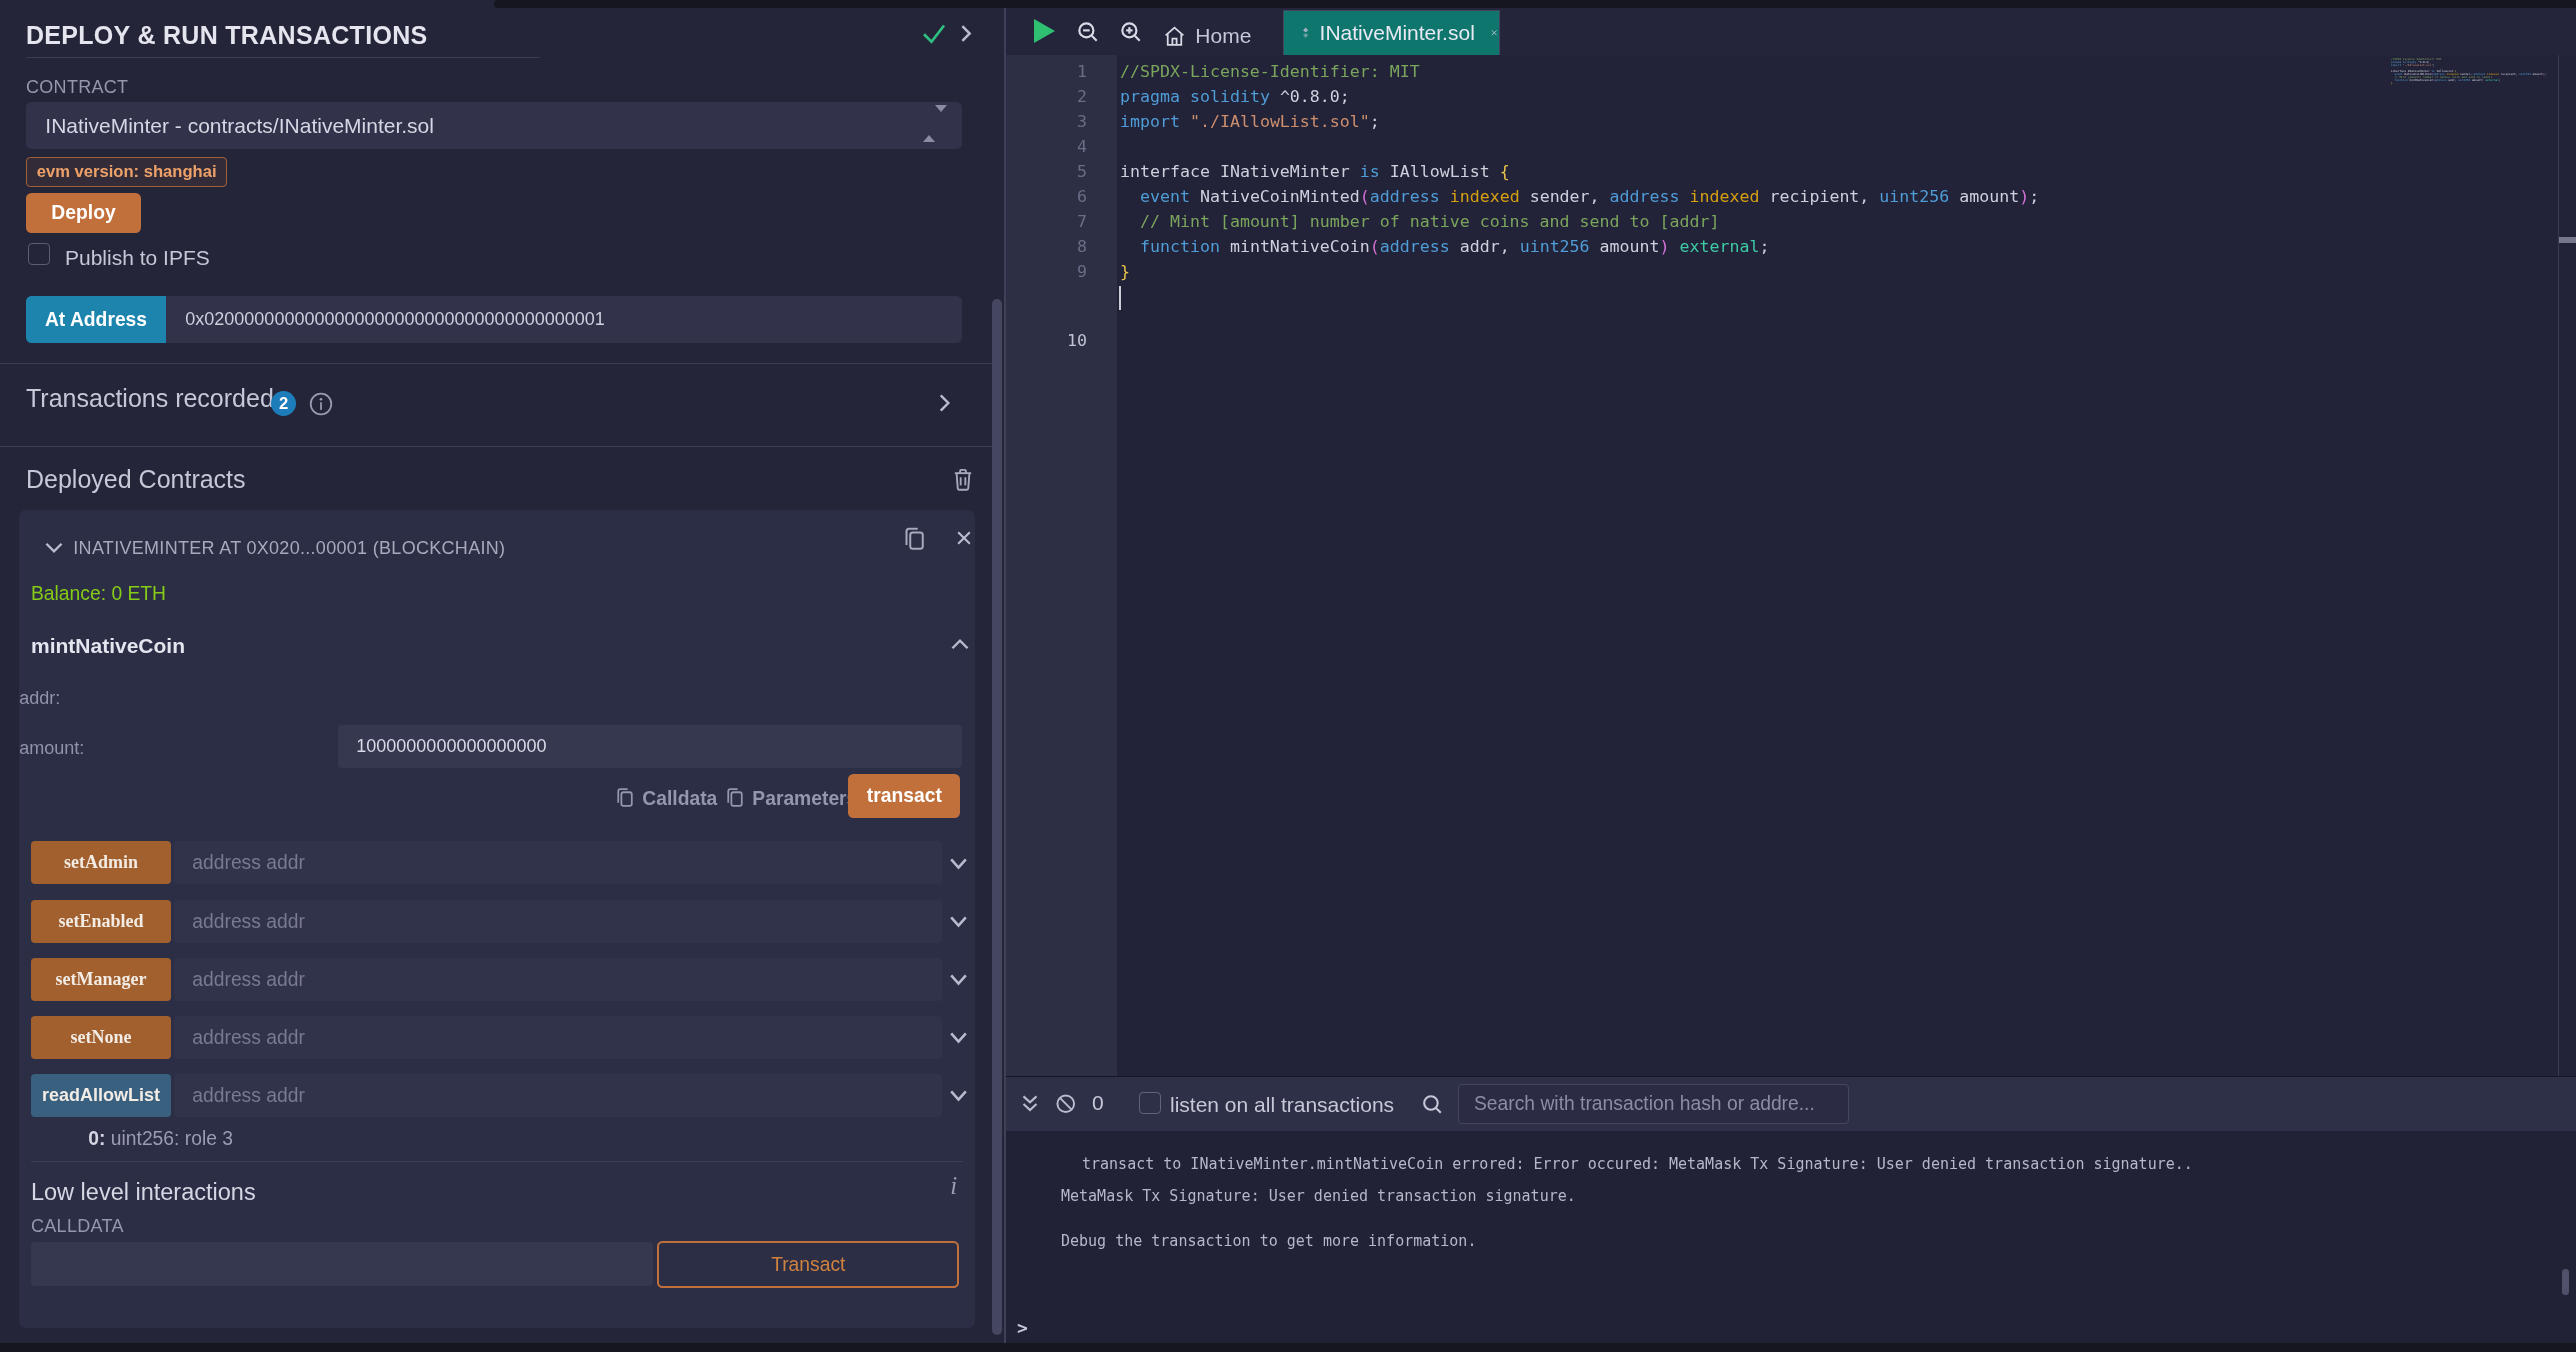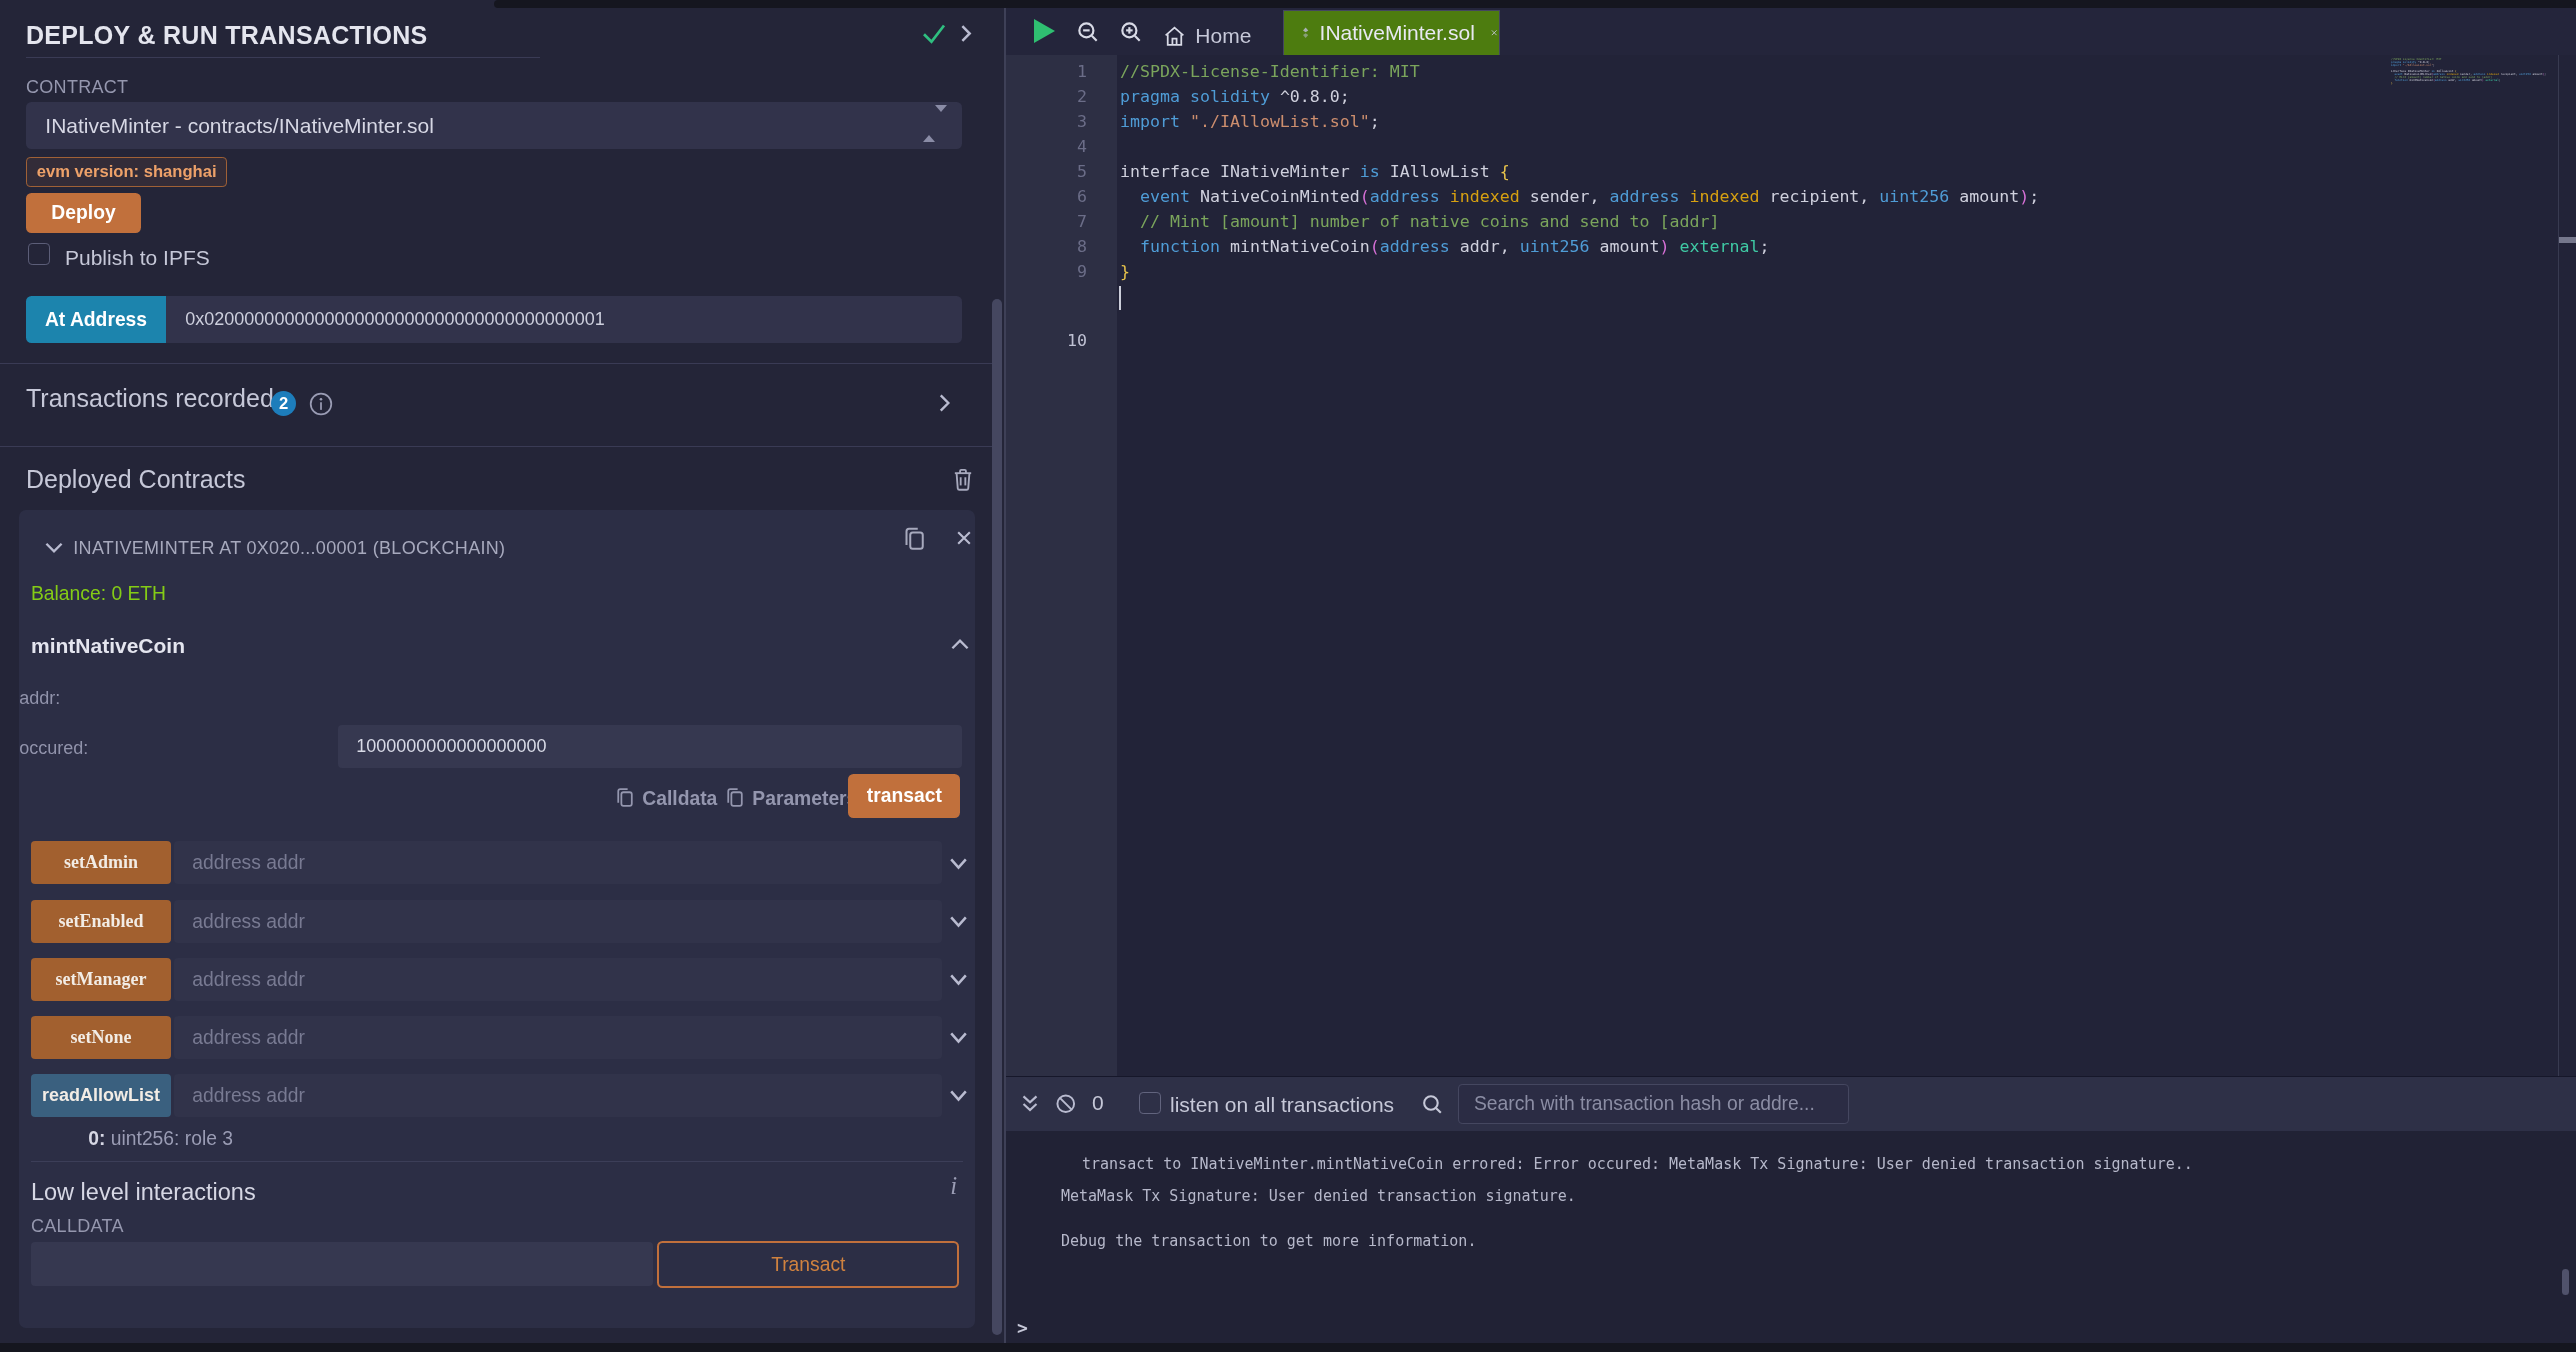--- a/index.html
+++ b/index.html
@@ -85,21 +85,21 @@
   #bottom-strip { position:absolute; left:0; top:1343px; width:2576px; height:9px; background:#15161f; }
 
   
   #editor { position:absolute; left:1006px; top:8.3px; width:1570px; height:1068px; background:#222338; }
   #tabbar { position:absolute; left:0; top:0; width:100%; height:47px; background:#24253b; }
   #tabbar .abs { position:absolute; }
   .play-tri { left:28px; top:11px; width:0; height:0; border-top:12.4px solid transparent;
     border-bottom:12.4px solid transparent; border-left:21px solid #2fbf71; }
   .tb-ic { top:11px; }
   .home-tab { left:156px; top:8.3px; height:39px; display:flex; align-items:center; gap:8.3px; color:#c6c8d8; font-size:21px; }
-  .file-tab { left:277px; top:1.4px; width:217px; height:46px; background:#4d7c0f; border:0.7px solid #44465f;
+  .file-tab { left:277px; top:1.4px; width:217px; height:46px; background:#0f766e; border:0.7px solid #44465f;
     display:flex; align-items:center; gap:9.7px; padding-left:16.6px; font-size:21px; color:#e8e9f2; }
   #editor-body { position:absolute; left:0; top:47px; width:1570px; height:1021px; background:#222338; overflow:hidden; }
   #gutter-bg { position:absolute; left:0; top:0; width:111px; height:100%; background:#2d2f44; }
   #line-numbers { position:absolute; left:0; top:4.1px; width:81px; text-align:right;
     font-family:"DejaVu Sans Mono", monospace; font-size:16.6px; line-height:25px; color:#6b6d88; }
   #line-numbers .ln.active { color:#c0c2d4;margin-top:44px; }
   #code-lines { position:absolute; left:114px; top:4.1px; font-family:"DejaVu Sans Mono", monospace;
     font-size:16.6px; line-height:25px; white-space:pre; }
   .code-line { height:25px; }
   #cursor { position:absolute; left:113px; top:231px; width:2.1px; height:23.5px; background:#ccceda; }
@@ -209,21 +209,21 @@
       <div class="abs balance">Balance: 0 ETH</div>
 
       <div class="abs fn-name">mintNativeCoin</div>
       <div class="abs fn-chev">
         <svg class="icon" width="26" height="26" viewBox="0 0 24 24">
             <polyline points="5 15 12 8 19 15" fill="none" stroke="#b9bbd0" stroke-width="2.2"></polyline>
           </svg>
       </div>
 
       <div class="abs arg-label" style="top:178px;">addr:</div>
-      <div class="abs arg-label" style="top:228px;">occured:</div>
+      <div class="abs arg-label" style="top:228px;">amount:</div>
       <input class="abs arg-input" style="top: 215px;" value="1000000000000000000">
 
       <div class="abs" style="left:593px; top:276px;">
         <svg class="icon" width="25" height="25" viewBox="0 0 24 24" fill="none" stroke="#9496ae" stroke-width="1.7">
           <rect x="9" y="6" width="10" height="13" rx="2"></rect>
             <path d="M6 16 V5 a2 2 0 0 1 2-2 h7"></path>
           </svg>
       </div>
       <div class="abs act-ic-label" style="left:623px; top:278px;">Calldata</div>
       <div class="abs" style="left:703px; top:276px;">

